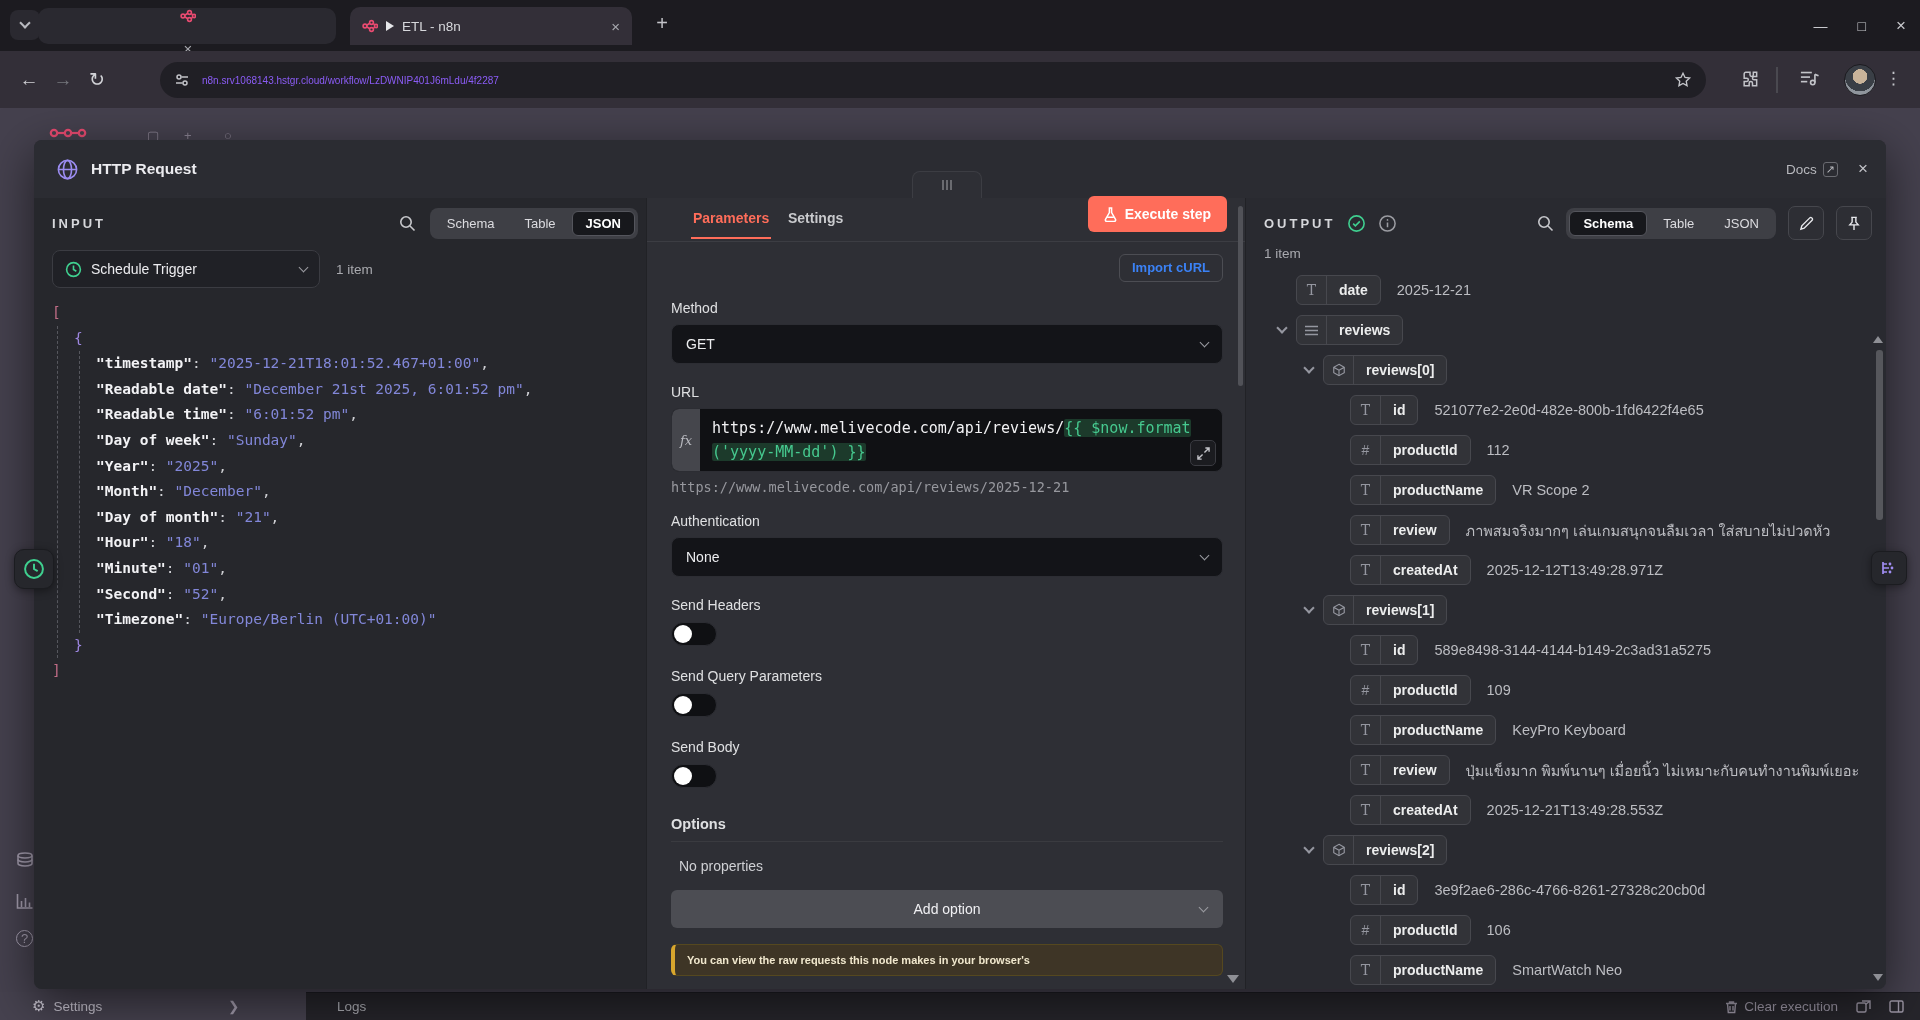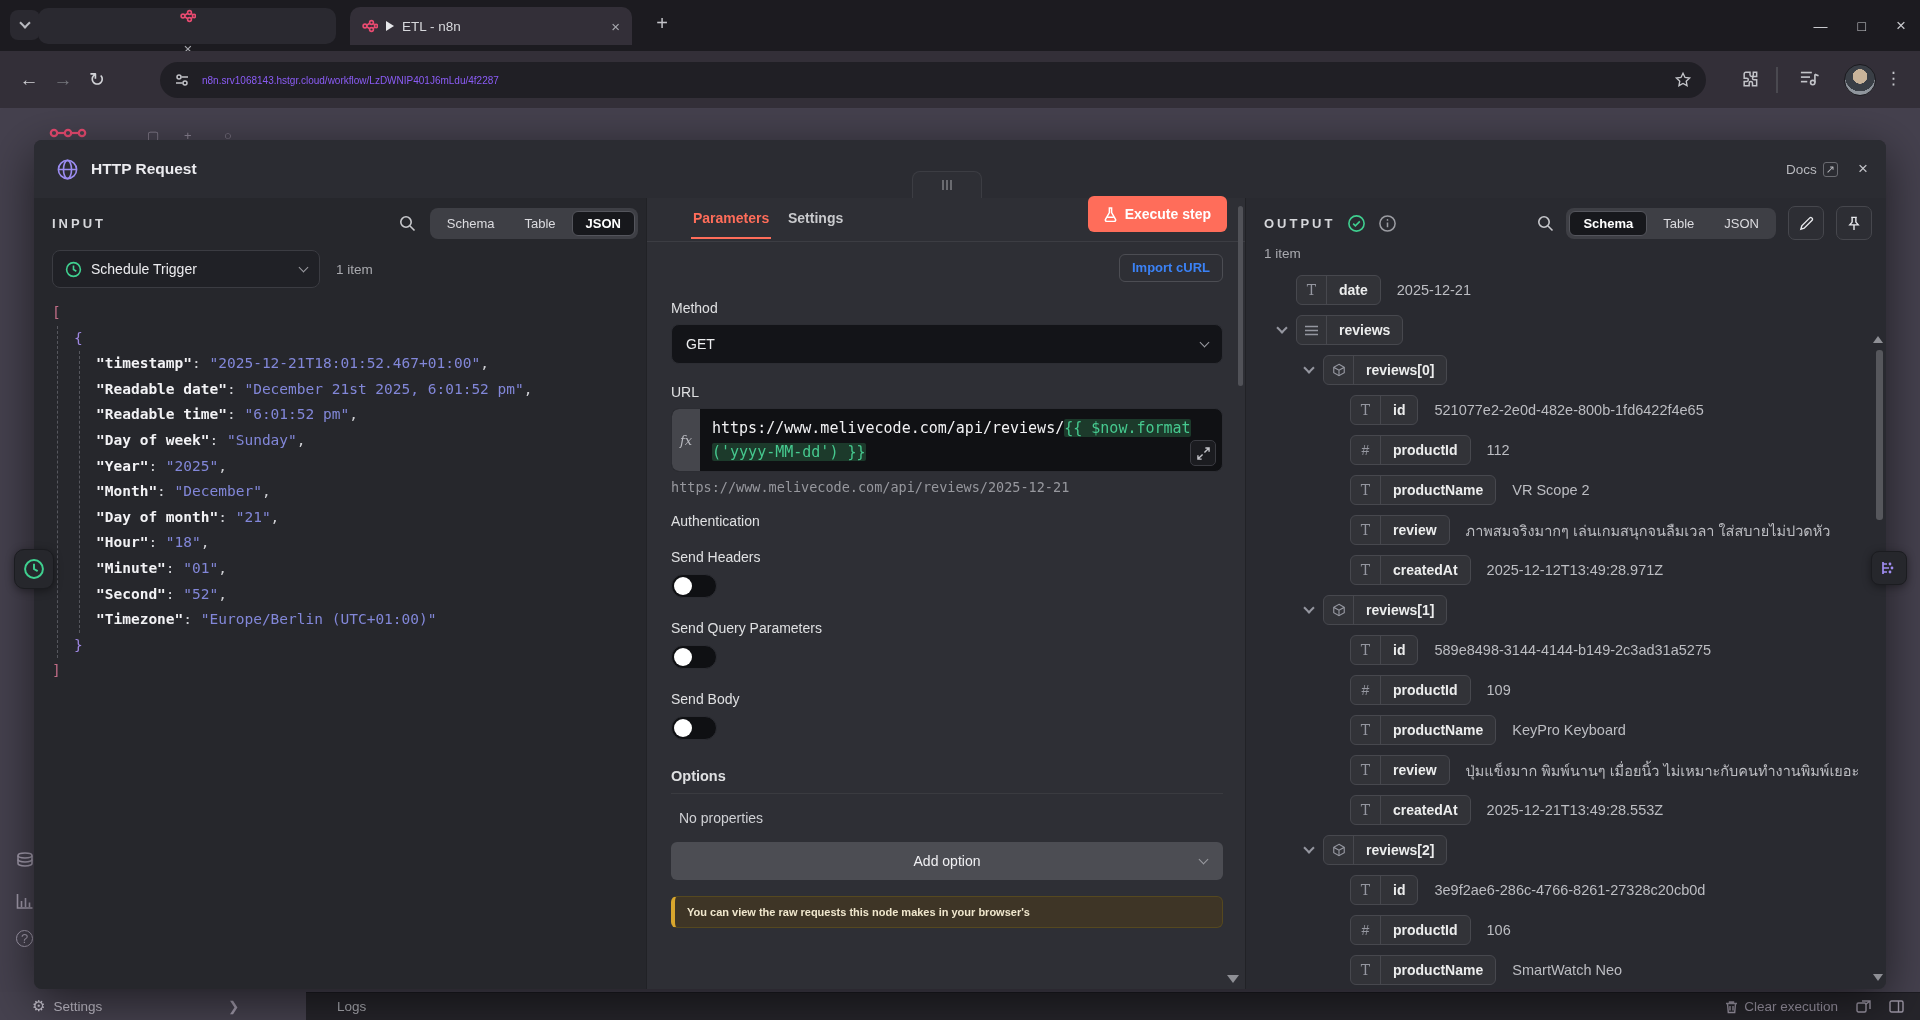--- a/index.html
+++ b/index.html
@@ -373,20 +373,24 @@
           <div class="expr-text" id="expr-text"><span>https://www.melivecode.com/api/reviews/</span><span class="expr-green">{{ $now.format</span><br><span class="expr-green">('yyyy-MM-dd') }}</span></div>
           <div class="expand-btn">
             <svg width="13" height="13" viewBox="0 0 14 14" stroke="#c3c4c9" stroke-width="1.5" fill="none">
                 <path d="M9 1h4v4M13 1L8 6M5 13H1V9M1 13l5-5"></path>
               </svg>
           </div>
         </div>
         <div class="resolved">https://www.melivecode.com/api/reviews/2025-12-21</div>
 
         <div class="f-label">Authentication</div>
+        <div class="f-select">
+          <span>None</span>
+          <span class="dd-caret"></span>
+        </div>
 
         <div id="toggle-groups">
             <div class="tgl-group">
               <div class="f-label" style="margin-top: 0px;">Send Headers</div>
               <div class="toggle">
                 <span class="knob"></span>
               </div>
             </div>
             <div class="tgl-group">
               <div class="f-label" style="margin-top: 0px;">Send Query Parameters</div>

